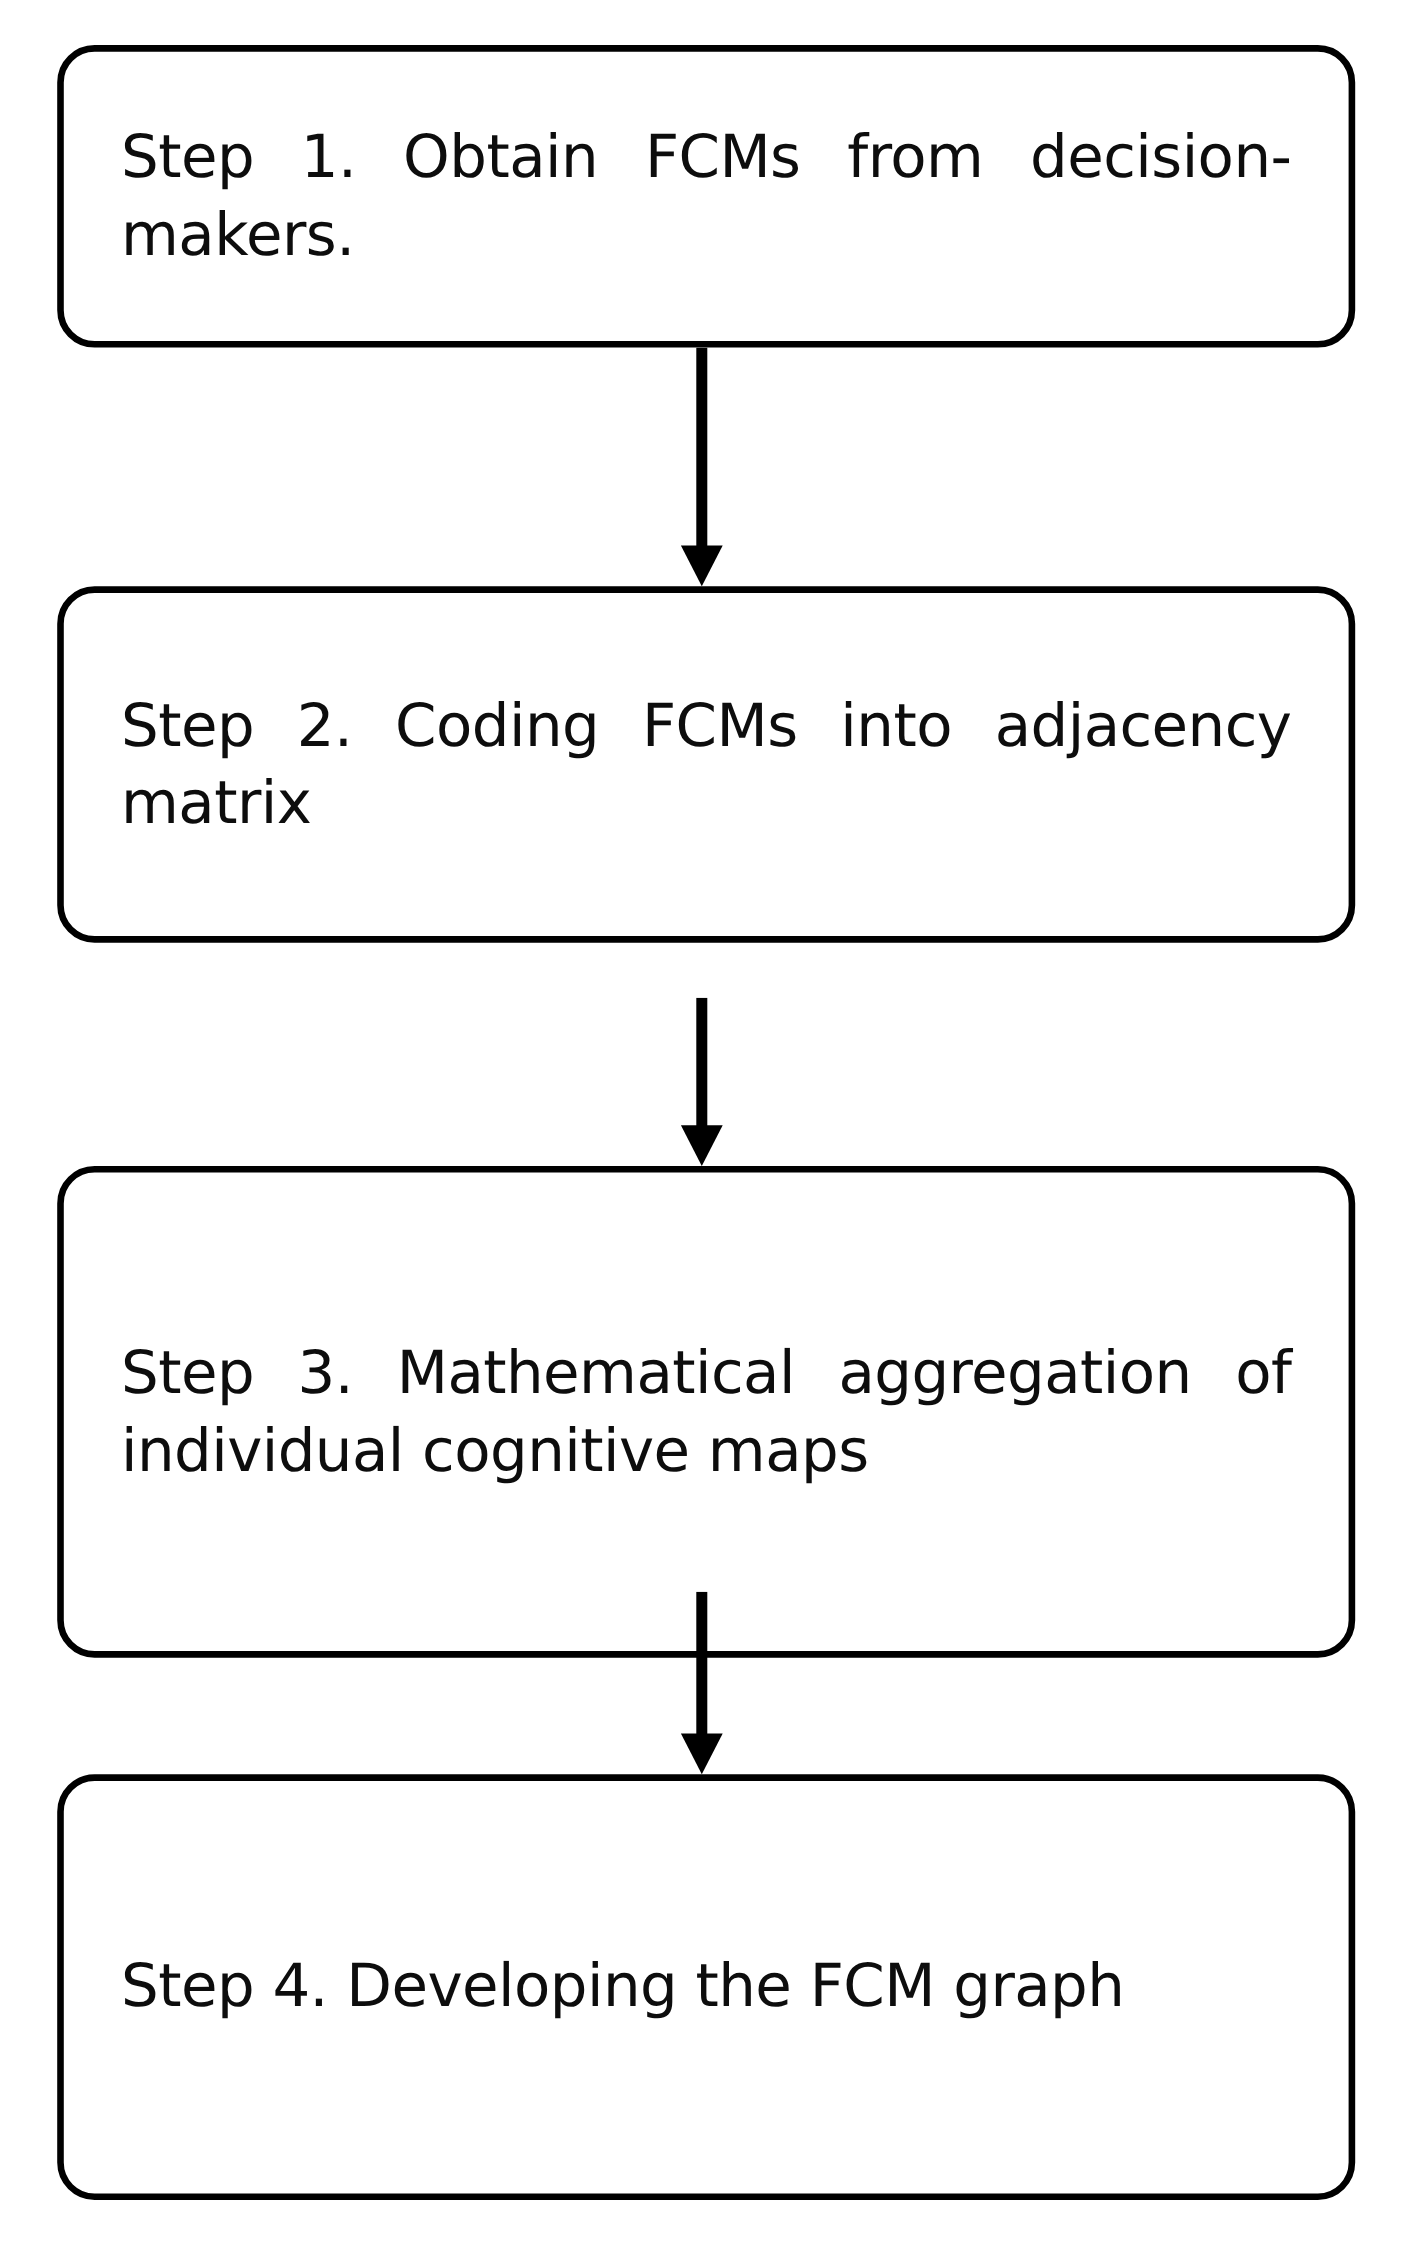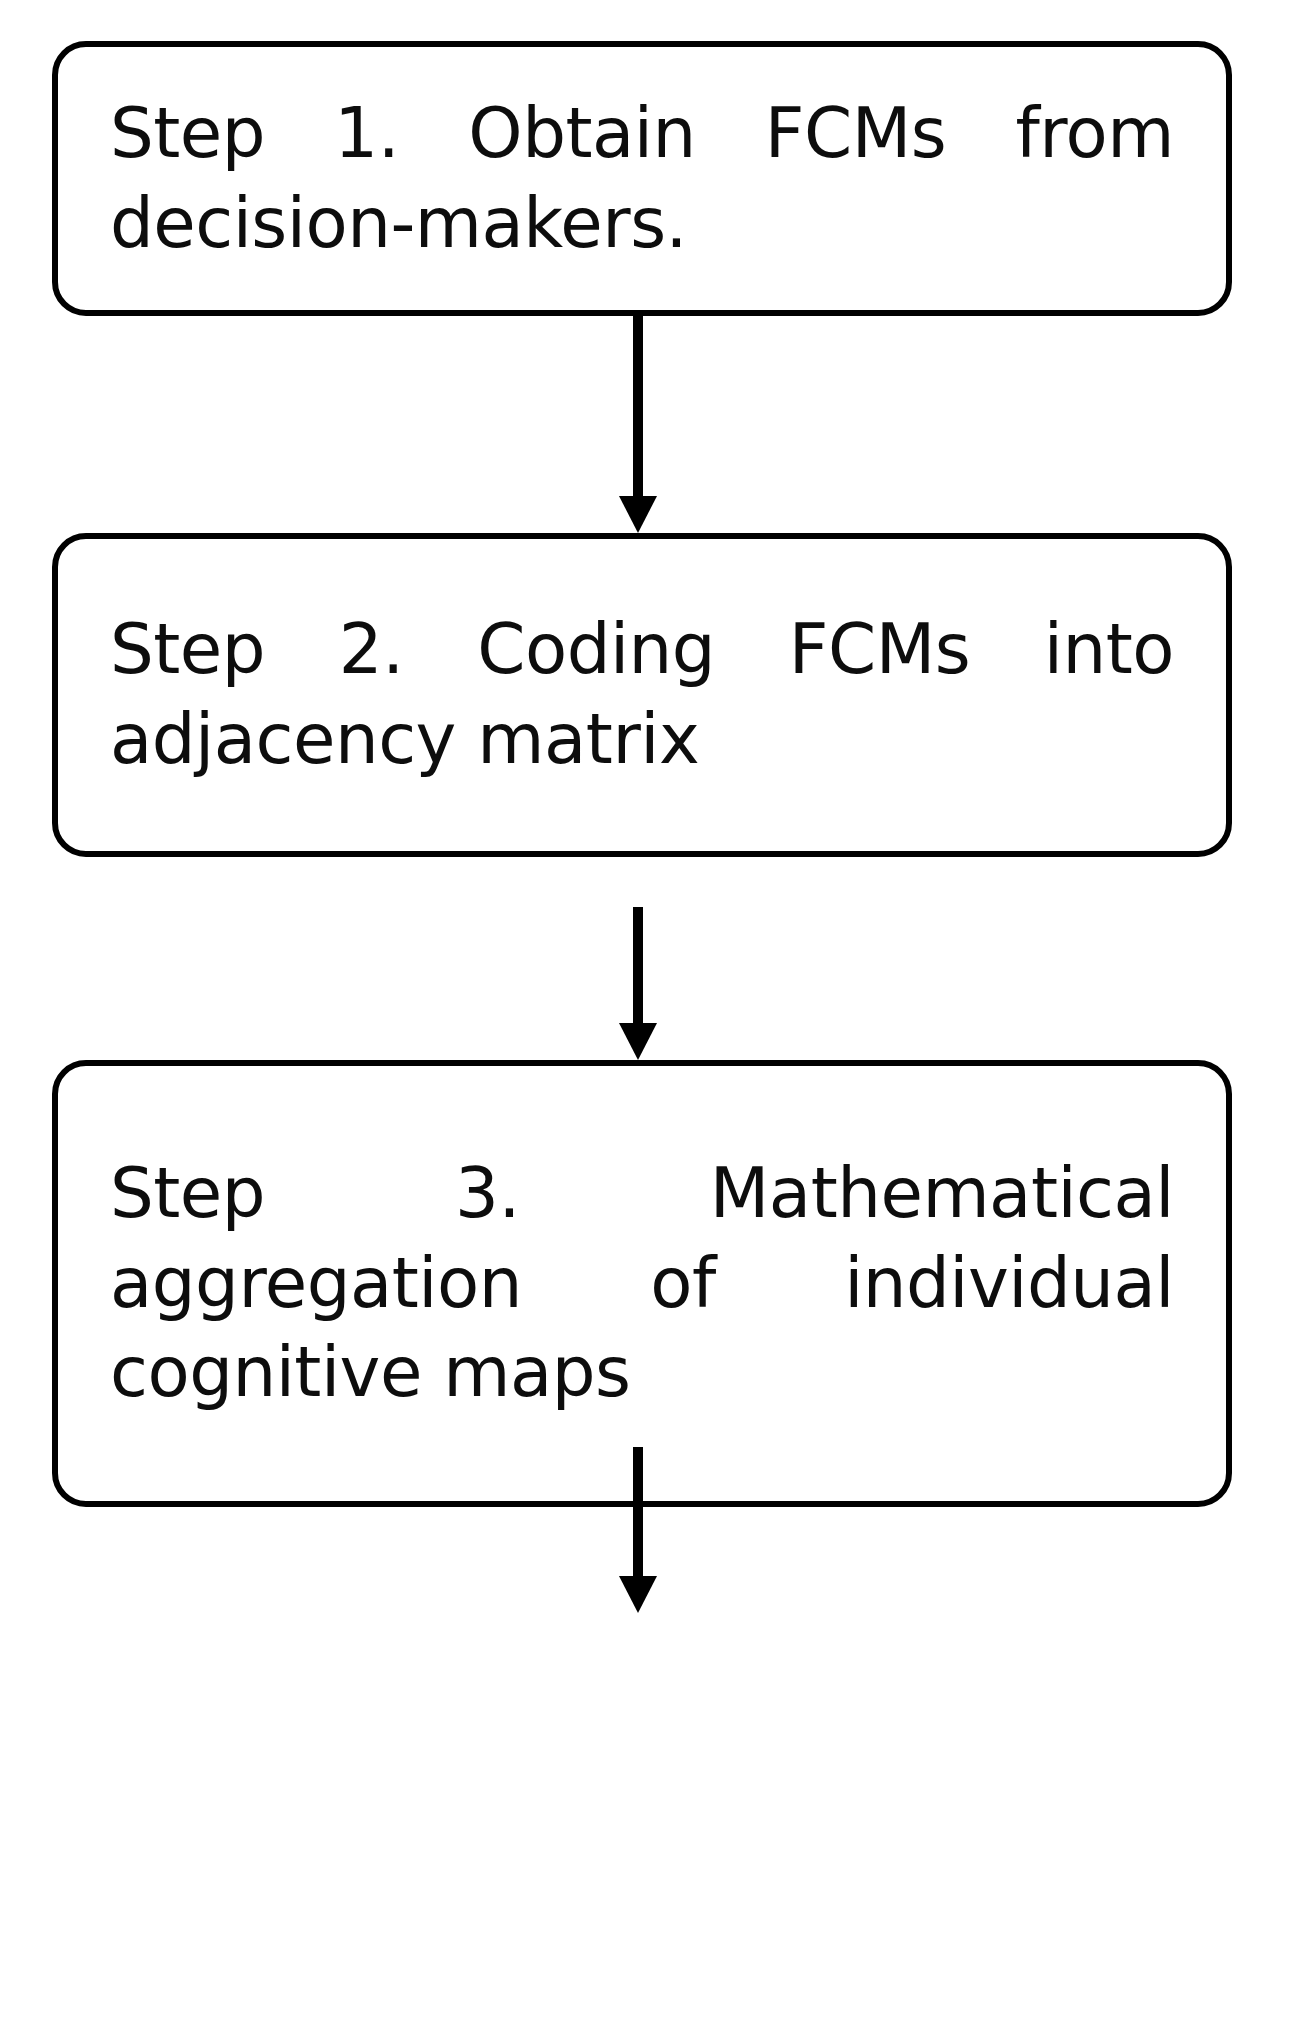--- a/index.html
+++ b/index.html
@@ -25,21 +25,21 @@
     box-sizing: border-box;
     border: 6px solid #000000;
     border-radius: 34px;
     background: #ffffff;
     display: flex;
     flex-direction: column;
     justify-content: center;
   }
   .step-text {
     font-family: "DejaVu Sans", sans-serif;
-    font-size: 69px;
+    font-size: 54px;
     line-height: 1.30;
     color: #0d0d0d;
     text-align: justify;
     text-align-last: left;
     padding: 0 52px;
     font-weight: 400;
     letter-spacing: -0.5px;
     word-spacing: 0px;
     -webkit-hyphens: none;
     hyphens: none;
@@ -96,14 +96,17 @@
     <div class="step-text">Step 3. Mathematical aggregation of individual cognitive maps</div>
   </div>
 
   <div class="connector" id="connector-3">
     <svg viewBox="0 0 44 166" preserveAspectRatio="none">
       <rect x="17" y="0" width="10" height="131" fill="#000000"></rect>
       <polygon points="3,129 41,129 22,166" fill="#000000"></polygon>
     </svg>
   </div>
 
+  <div class="flow-step" id="step-4">
+    <div class="step-text">Step 4. Developing the FCM graph</div>
+  </div>
 
 </div>
 
 </body></html>

